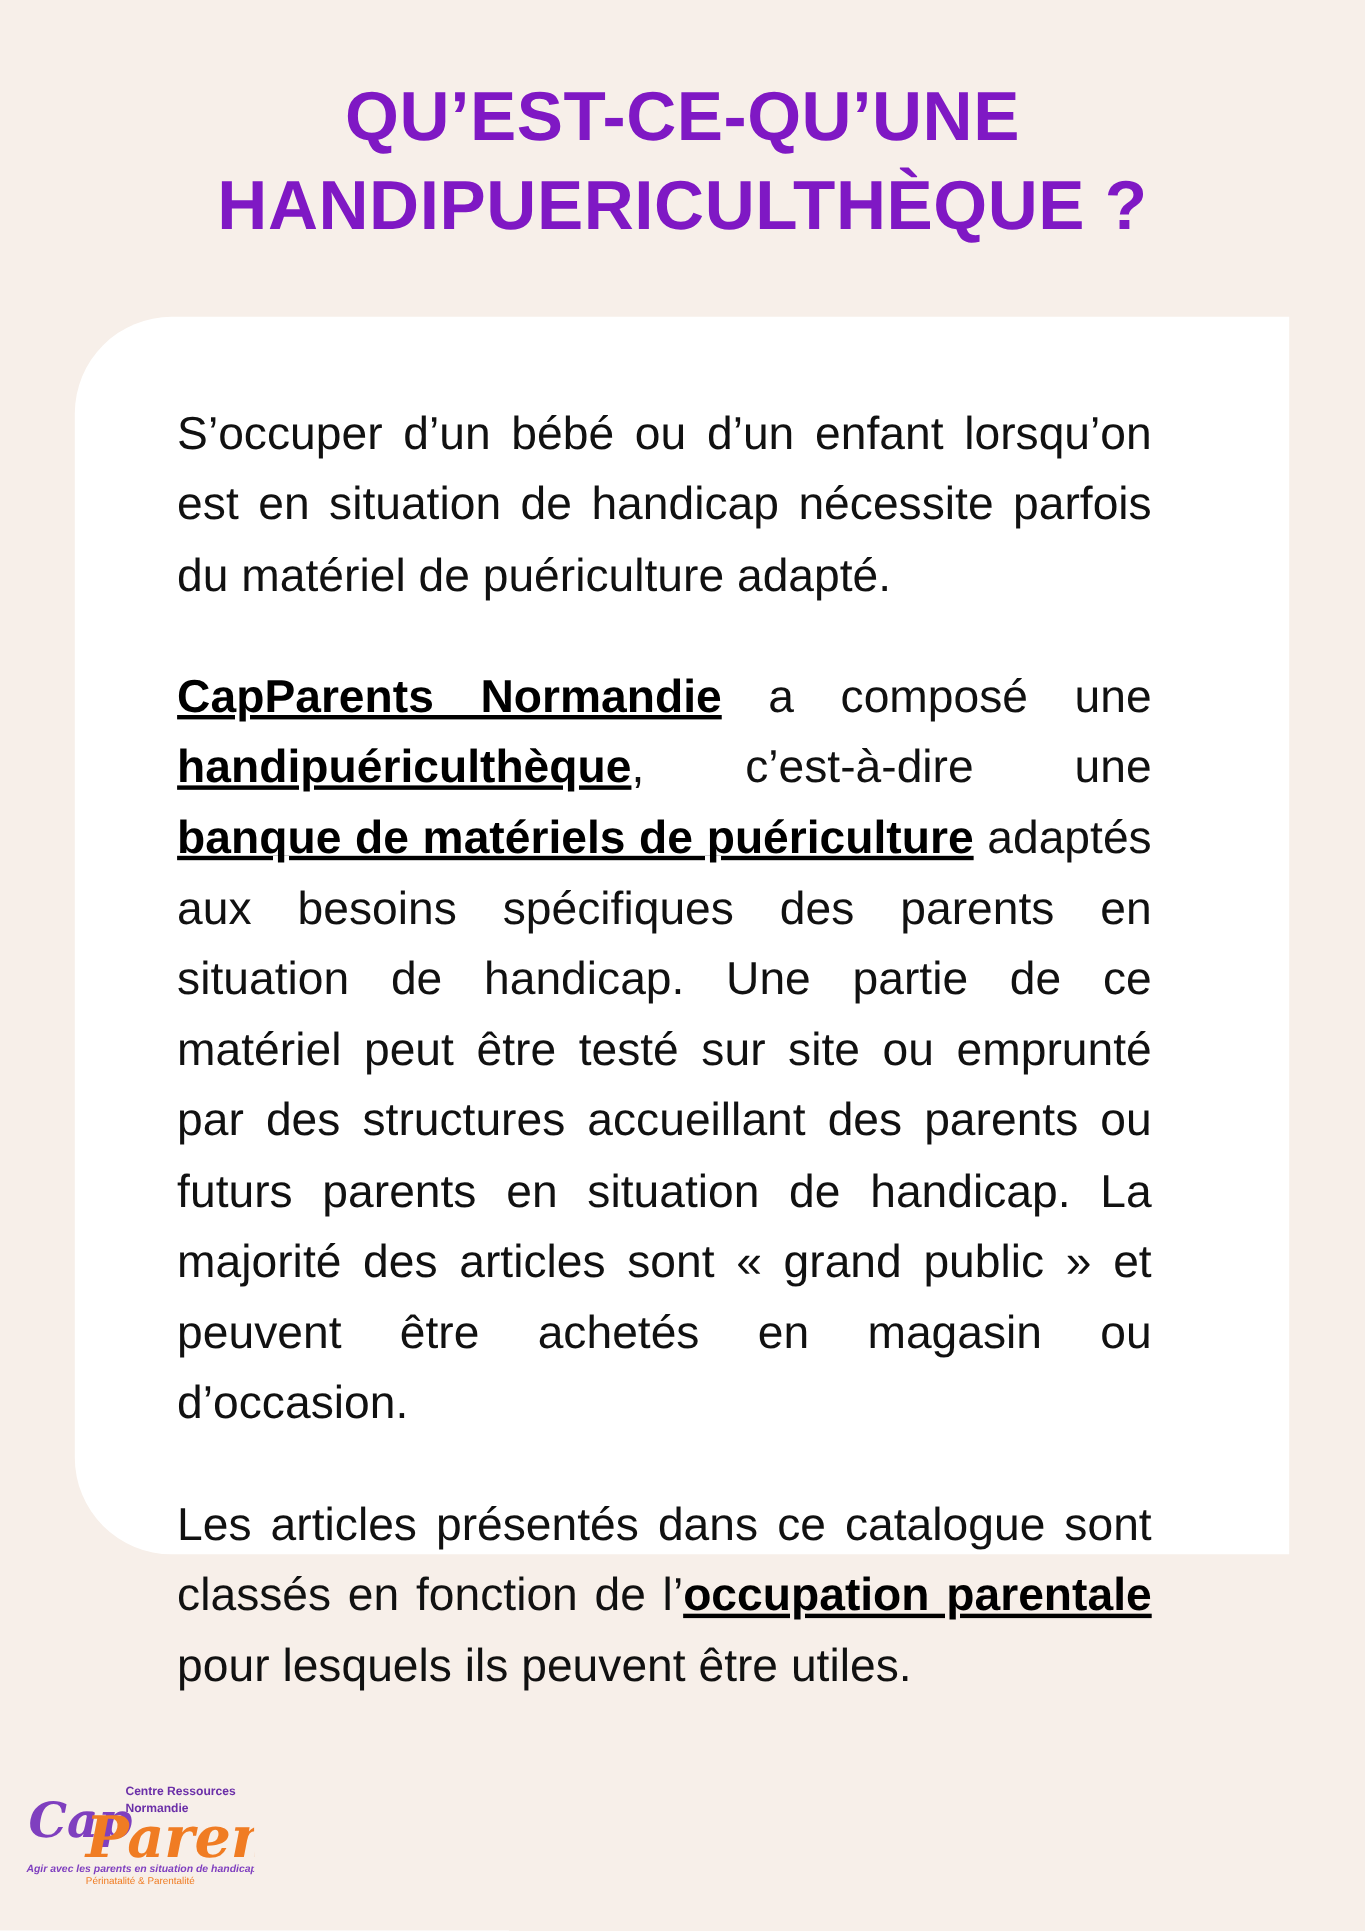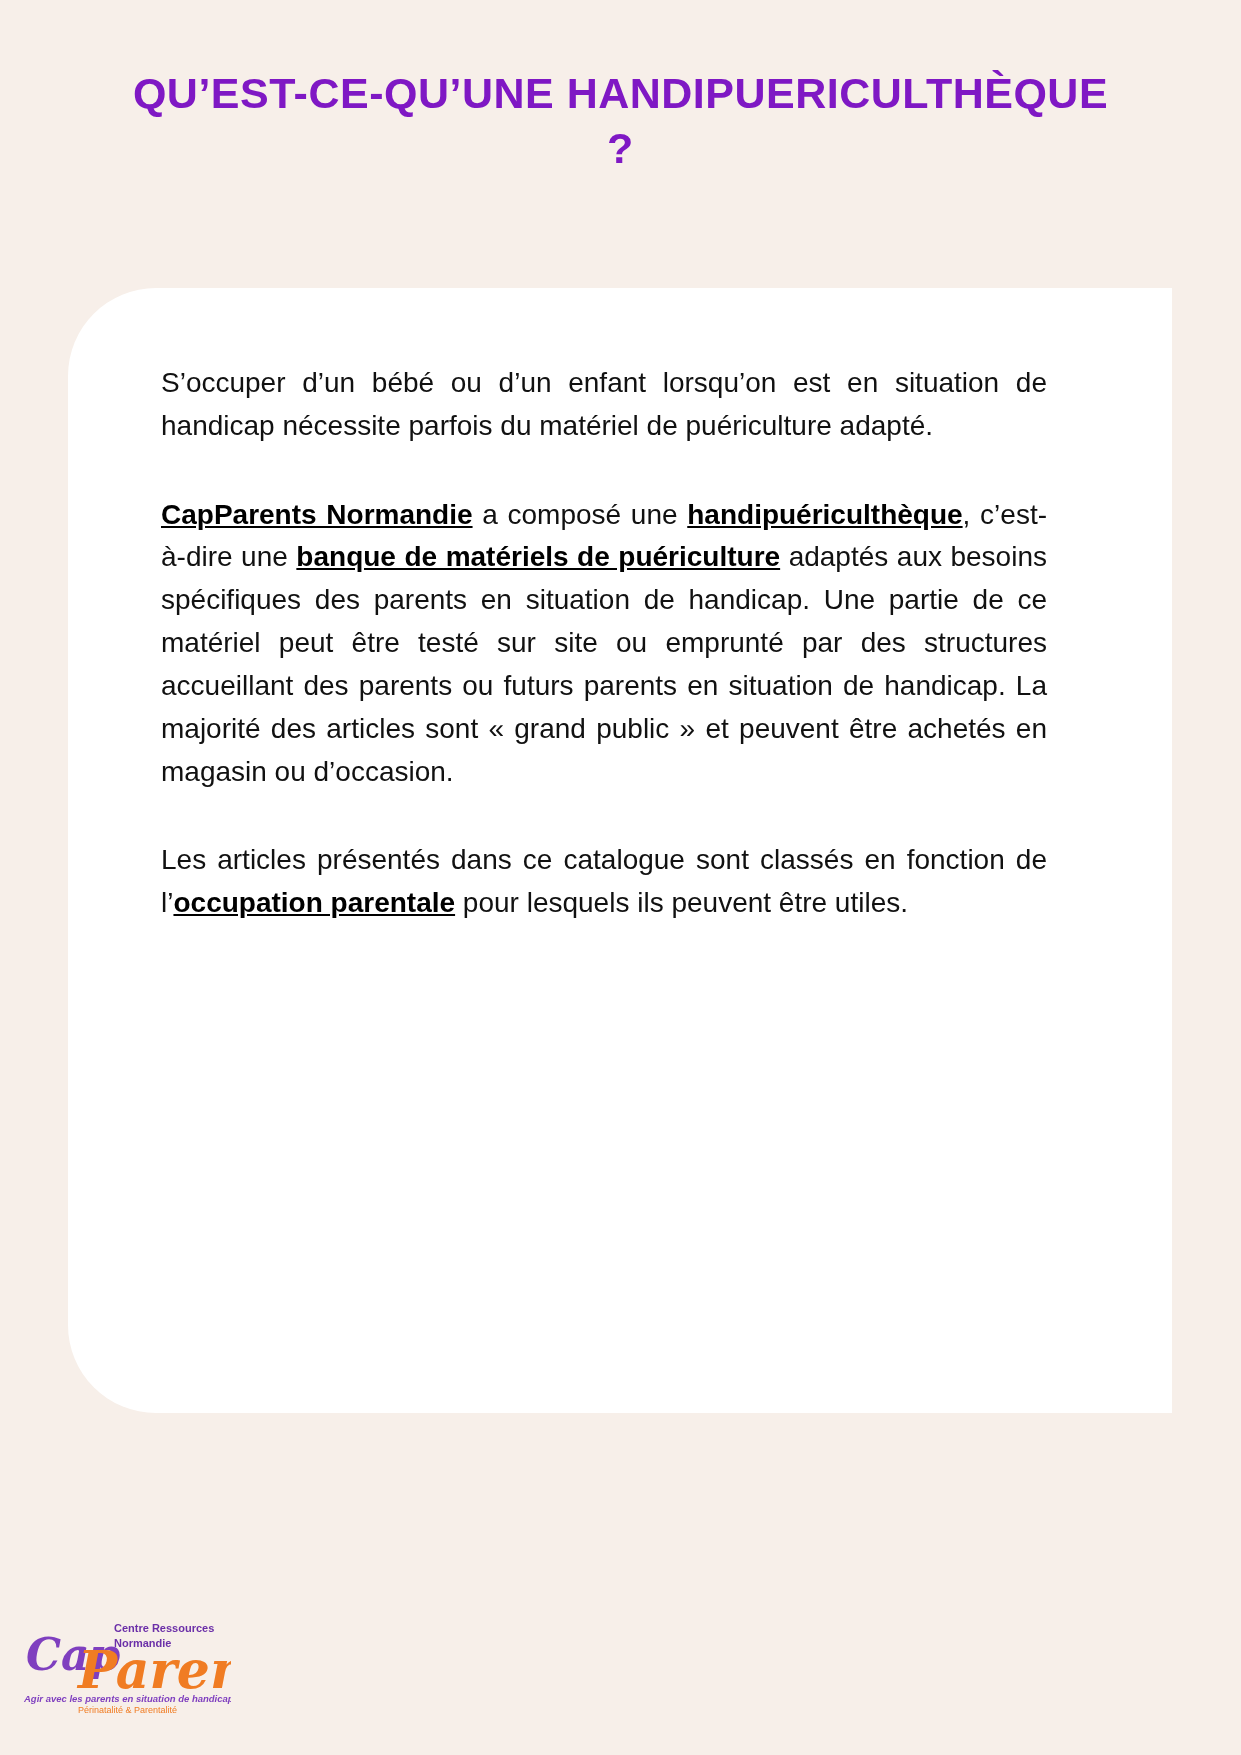--- a/index.html
+++ b/index.html
@@ -27,21 +27,21 @@
     position: absolute;
     top: 66px;
     left: 0;
     width: 1241px;
     text-align: center;
   }
   .title {
     margin: 0;
     font-family: "Liberation Sans", sans-serif;
     font-weight: 700;
-    font-size: 43px;
+    font-size: 63px;
     line-height: 1.28;
     letter-spacing: 0.5px;
     color: #7F18C4;
     text-transform: uppercase;
     padding: 0 120px;
   }
 
   
   .card {
     position: absolute;
@@ -56,21 +56,21 @@
   }
 
   .card-inner {
     width: 886px;
     margin: 0 auto;
   }
 
   .para {
     margin: 0 0 46px 0;
     font-family: "Liberation Sans", sans-serif;
-    font-size: 28px;
+    font-size: 42px;
     line-height: 1.53;
     color: #111111;
     text-align: justify;
     text-justify: inter-word;
     font-weight: 400;
   }
   .para:last-child { margin-bottom: 12px; }
 
   .para b, .para strong {
     font-weight: 700;

